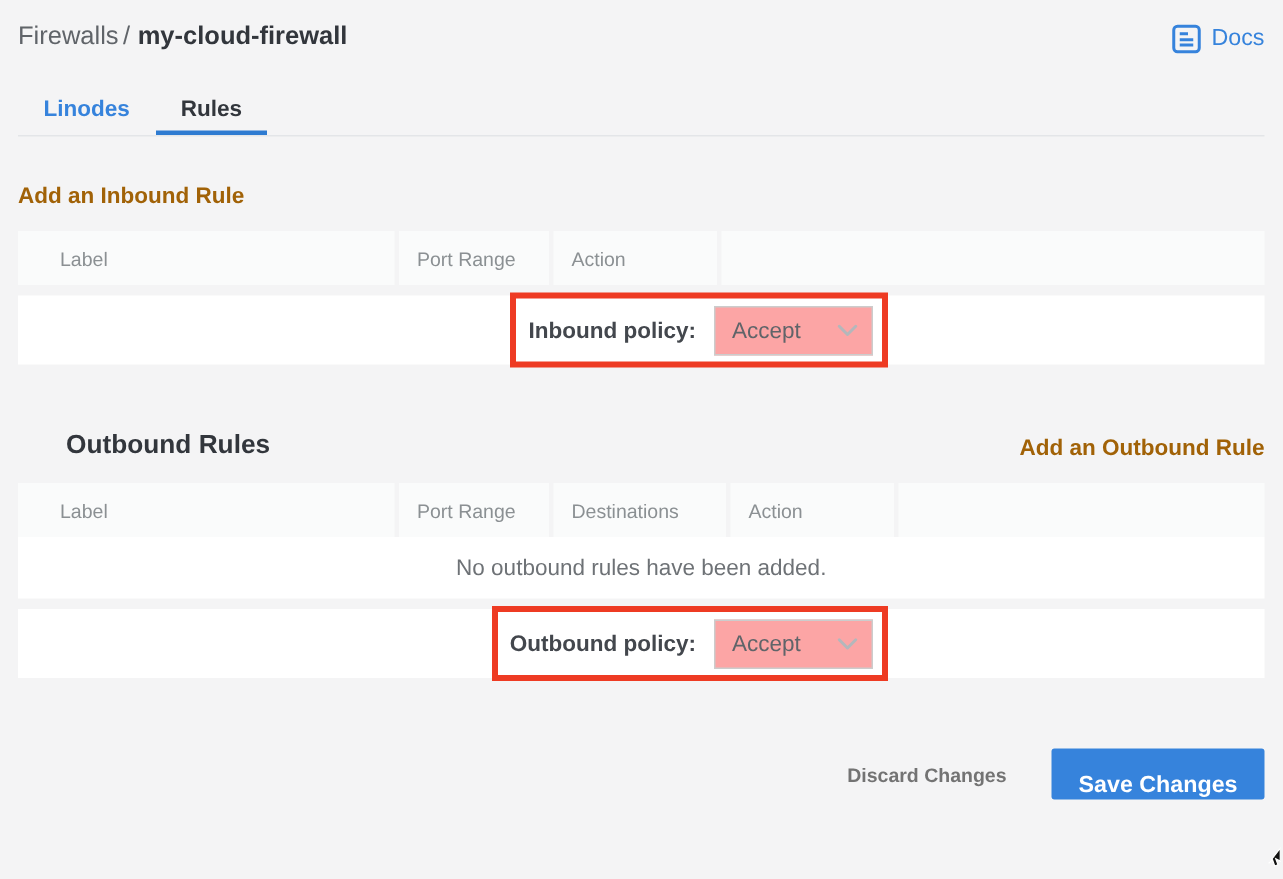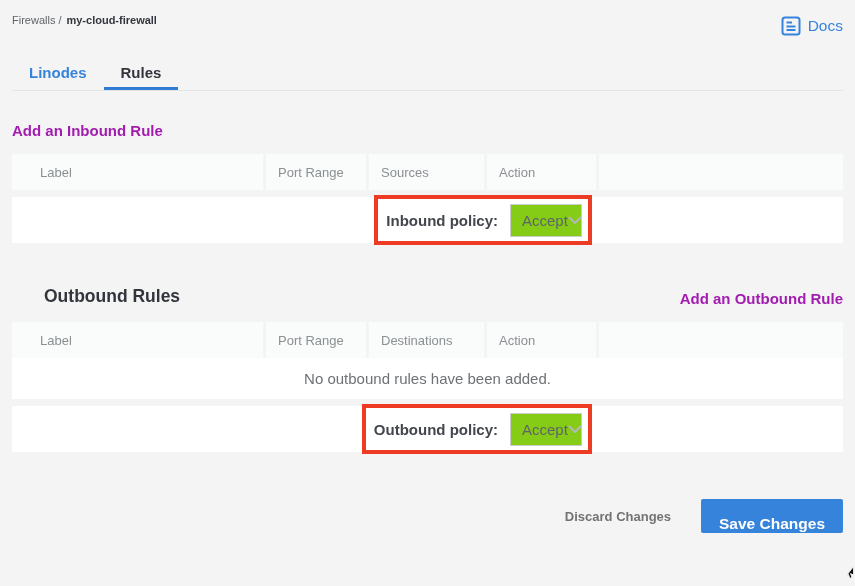--- a/index.html
+++ b/index.html
@@ -11,21 +11,21 @@
     overflow: hidden;
     position: relative;
   }
   .page { padding: 0 12px; }
 
   
   .topbar {
     display: flex; justify-content: space-between; align-items: flex-start;
     padding-top: 14px; height: 34px;
   }
-  .breadcrumb { font-size: 11px; color: #606469; }
+  .breadcrumb { font-size: 17px; color: #606469; }
   .breadcrumb .crumb-link { color: #606469; }
   .breadcrumb .sep { margin: 0 5px 0 3px; }
   .breadcrumb .current { color: #32363c; font-weight: 700; }
   .docs-link {
     display: inline-flex; align-items: center; gap: 7px;
     color: #3683dc; font-size: 15.5px; font-weight: 500; cursor: pointer;
     padding-top: 2px;
   }
 
   
@@ -40,21 +40,21 @@
   .tab.active { color: #32363c; box-shadow: inset 0 -3px 0 #2e7bd1; }
 
   
   .section-head {
     display: flex; justify-content: space-between; align-items: flex-end;
     margin-bottom: 15px;
   }
   .section-head.first { margin-top: 31px; }
   .section-head.second { margin-top: 43px; margin-left: 32px; }
   .section-title { font-size: 17.5px; font-weight: 700; color: #32363c; }
-  .add-rule-link { font-size: 15px; font-weight: 700; color: #a21caf; cursor: pointer; }
+  .add-rule-link { font-size: 15px; font-weight: 700; color: #a16207; cursor: pointer; }
 
   .thead { display: flex; gap: 3px; height: 36px; }
   .th {
     background: #fafbfb; color: #8b9093; font-size: 13px;
     display: flex; align-items: center; padding-left: 12px;
   }
   .th.col-label { width: 251px; padding-left: 28px; }
   .th.col-port { width: 100px; }
   .th.col-src  { width: 115px; }
   .th.col-action { width: 109px; }
@@ -69,21 +69,21 @@
 
   .policy-row { position: relative; height: 46px; background: #ffffff; }
   .red-box {
     position: absolute; top: -2px; right: 251px; height: 50px;
     border: 4px solid #ee3b23;
     display: flex; align-items: center; gap: 12px;
     padding: 0 6px 0 8px; background: transparent;
   }
   .policy-label { font-size: 15px; font-weight: 700; color: #43474d; white-space: nowrap; }
   .policy-select {
-    width: 72px; height: 33px; background: #84cc16; border: 1px solid #cccccc;
+    width: 106px; height: 33px; background: #fca5a5; border: 1px solid #cccccc;
     display: flex; align-items: center; justify-content: space-between;
     padding: 0 9px 0 11px; cursor: pointer;
   }
   .policy-select .value { font-size: 15px; color: #606469; }
 
   
   .footer {
     margin-top: 47px; display: flex; justify-content: flex-end; align-items: center;
   }
   .discard-link { color: #737373; font-size: 13px; font-weight: 700; cursor: pointer; margin-right: 30px; }
@@ -126,21 +126,20 @@
     </div>
   </div>
 
   <div class="section-head first">
     <a class="add-rule-link">Add an Inbound Rule</a>
   </div>
 
   <div class="thead">
     <div class="th col-label">Label</div>
     <div class="th col-port">Port Range</div>
-    <div class="th col-src">Sources</div>
     <div class="th col-action">Action</div>
     <div class="th col-filler"></div>
   </div>
 
 
   <div class="row-gap"></div>
 
   <div class="policy-row">
     <div class="red-box">
       <span class="policy-label">Inbound policy:</span>

